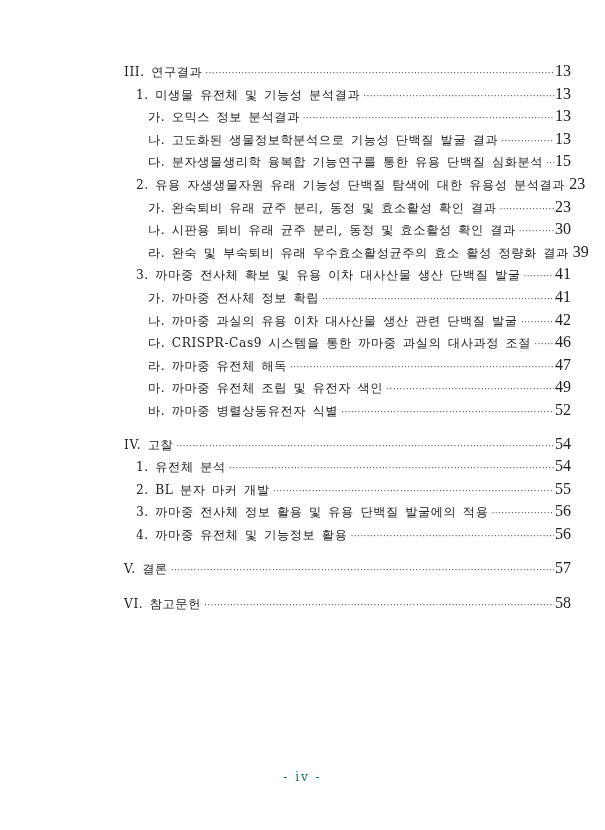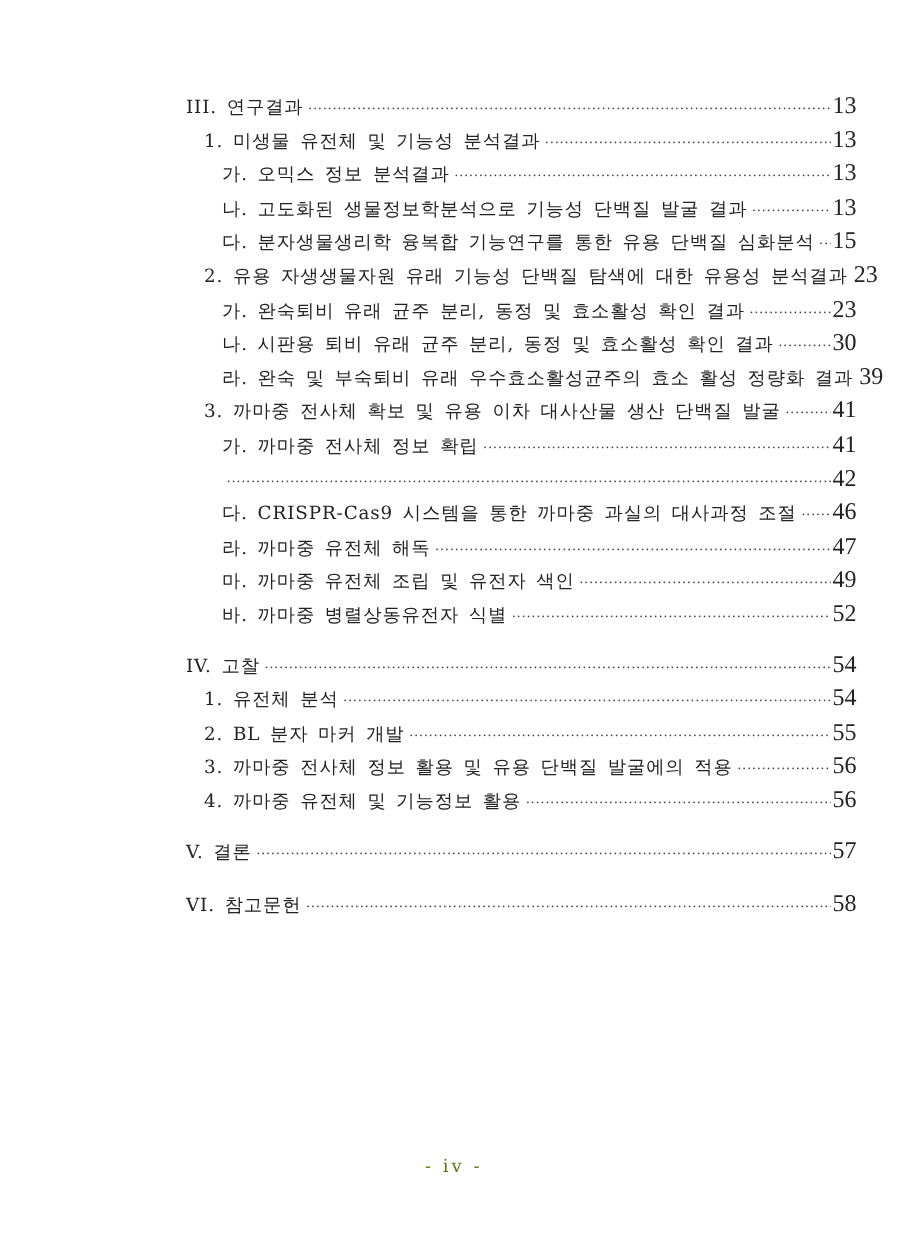--- a/index.html
+++ b/index.html
@@ -8,21 +8,21 @@
     .toc { position: absolute; left: 79px; top: 60px; width: 447px; margin-left: 45px; }
     .entry { display: flex; align-items: baseline; height: 22.6px; font-size: 12.2px; line-height: 22.6px; white-space: nowrap; }
     .entry.l1 { padding-left: 12px; }
     .entry.l2 { padding-left: 24px; }
     .entry .title { flex: 0 0 auto; letter-spacing: 0.6px; word-spacing: 2px; }
     .entry .leader { flex: 1 1 auto; overflow: hidden; margin: 0 1px 0 3px; color: #444; font-size: 9px; letter-spacing: 0.4px; }
     .entry .leader::before { content: "··································································································································································································"; }
     .entry .page { flex: 0 0 auto; font-size: 16px; font-family: Liberation Serif, serif; }
     .gap { height: 11px; }
     .gap.big { height: 12px; }
-    .footer { position: absolute; left: 0; width: 605px; top: 770px; text-align: center; font-size: 12px; letter-spacing: 2px; color: #4d7c0f; }
+    .footer { position: absolute; left: 0; width: 605px; top: 770px; text-align: center; font-size: 12px; letter-spacing: 2px; color: #0f766e; }
   </style>
 </head>
 <body>
 
 <div class="toc">
 
   <div class="entry l0">
     <span class="title">III. 연구결과</span>
     <span class="leader"></span>
     <span class="page">13</span>
@@ -71,20 +71,21 @@
     <span class="title">3. 까마중 전사체 확보 및 유용 이차 대사산물 생산 단백질 발굴</span>
     <span class="leader"></span>
     <span class="page">41</span>
   </div>
   <div class="entry l2">
     <span class="title">가. 까마중 전사체 정보 확립</span>
     <span class="leader"></span>
     <span class="page">41</span>
   </div>
   <div class="entry l2">
+    <span class="title">나. 까마중 과실의 유용 이차 대사산물 생산 관련 단백질 발굴</span>
     <span class="leader"></span>
     <span class="page">42</span>
   </div>
   <div class="entry l2">
     <span class="title">다. CRISPR-Cas9 시스템을 통한 까마중 과실의 대사과정 조절</span>
     <span class="leader"></span>
     <span class="page">46</span>
   </div>
   <div class="entry l2">
     <span class="title">라. 까마중 유전체 해독</span>

